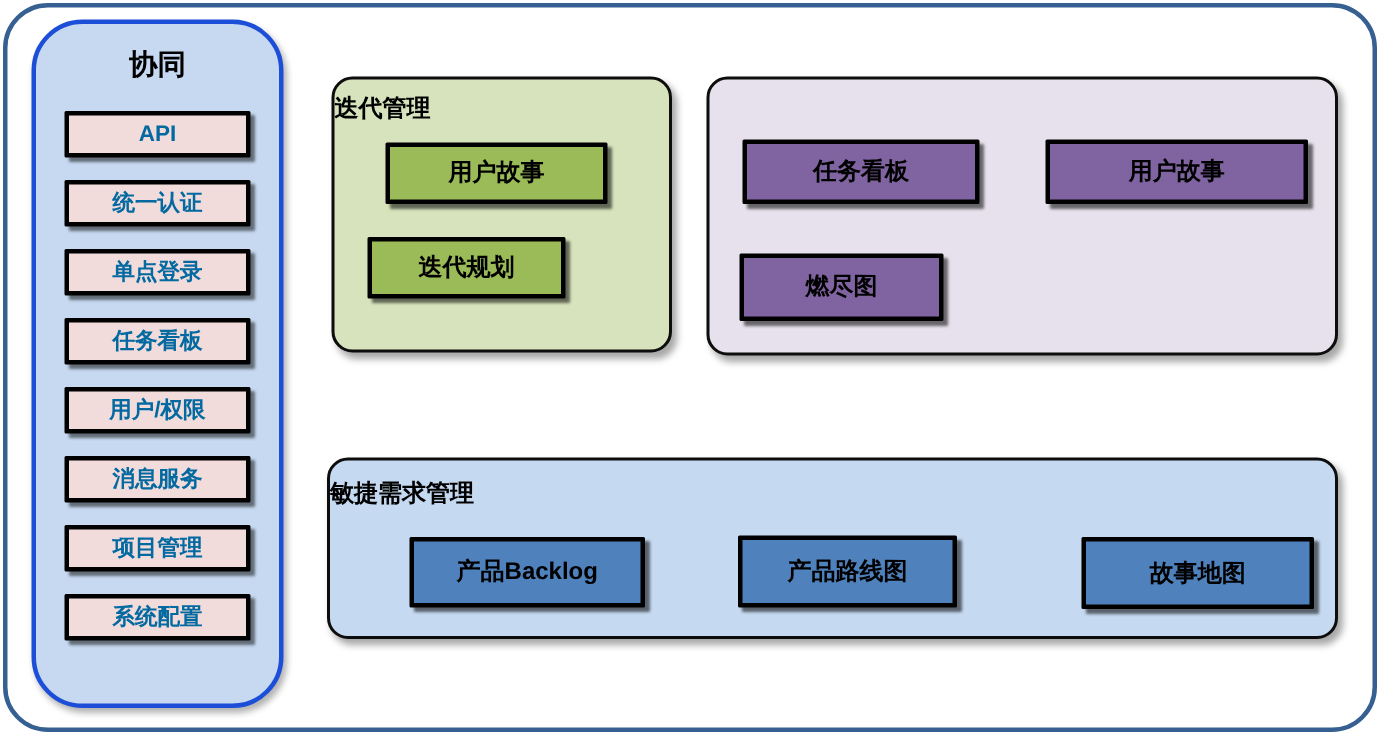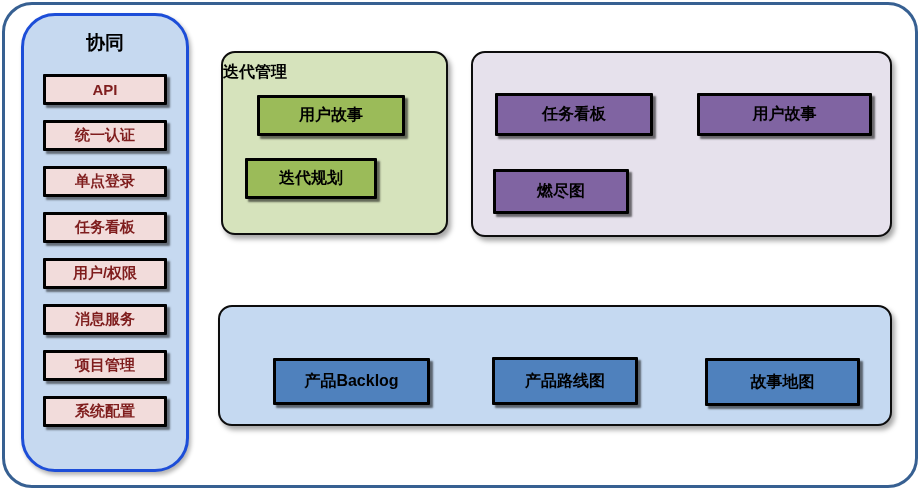--- a/index.html
+++ b/index.html
@@ -20,21 +20,21 @@
     margin-top:14px;font-size:19px;font-weight:bold;color:#000;
     font-family:"Liberation Sans",sans-serif;
   }
   .sidebar-items{
     margin-top:18px;display:flex;flex-direction:column;gap:15px;align-items:center;
   }
   .s-item{
     width:124px;height:31px;background:#f2dcdb;border:3px solid #000;
     box-shadow:3px 3px 2px rgba(0,0,0,.50);border-radius:1px;
     display:flex;align-items:center;justify-content:center;
-    font-size:15px;font-weight:bold;color:#7f1d1d;
+    font-size:15px;font-weight:bold;color:#0369a1;
     font-family:"Liberation Sans",serif;
   }
   
   .group{
     position:absolute;border:2.5px solid #0d0d0d;border-radius:14px;
     box-shadow:3px 4px 5px rgba(0,0,0,.35);
   }
   .group-title{
     width:100%;font-size:16px;font-weight:bold;color:#000000;
     font-family:"Liberation Sans",sans-serif;position:absolute;left:0;
@@ -58,21 +58,21 @@
   .itm-task-card{left:22px;top:40px;width:158px;height:43px;}
   .itm-custom-status{left:224px;top:40px;width:175px;height:43px;}
   .itm-burndown{left:20px;top:116px;width:136px;height:45px;}
   .itm-task-dist{left:227px;top:122px;width:173px;height:45px;}
 
   .grp-requirements{left:213px;top:300px;width:674px;height:121px;background:#c5d9f1;}
   .grp-requirements .group-title{top:12px;}
   .itm-blue{background:#4f81bd;}
   .itm-backlog{left:53px;top:51px;width:157px;height:47px;}
   .itm-roadmap{left:272px;top:50px;width:146px;height:48px;}
-  .itm-story-map{left:485px;top:51px;width:155px;height:48px;font-family:Liberation Serif, serif;}
+  .itm-story-map{left:501px;top:51px;width:155px;height:48px;font-family:Liberation Serif, serif;}
 </style>
 </head>
 <body>
 
 <div class="frame">
 
   <div class="sidebar">
     <div class="sidebar-title">协同</div>
     <div class="sidebar-items">
       <div class="s-item">API</div>
@@ -92,18 +92,19 @@
     <div class="g-item itm-green itm-iter-plan">迭代规划</div>
   </div>
 
   <div class="group grp-kanban">
     <div class="g-item itm-purple itm-task-card">任务看板</div>
     <div class="g-item itm-purple itm-custom-status">用户故事</div>
     <div class="g-item itm-purple itm-burndown">燃尽图</div>
   </div>
 
   <div class="group grp-requirements">
+    <div class="group-title">敏捷需求管理</div>
     <div class="g-item itm-blue itm-backlog">产品Backlog</div>
     <div class="g-item itm-blue itm-roadmap">产品路线图</div>
     <div class="g-item itm-blue itm-story-map">故事地图</div>
   </div>
 
 </div>
 
 </body></html>

